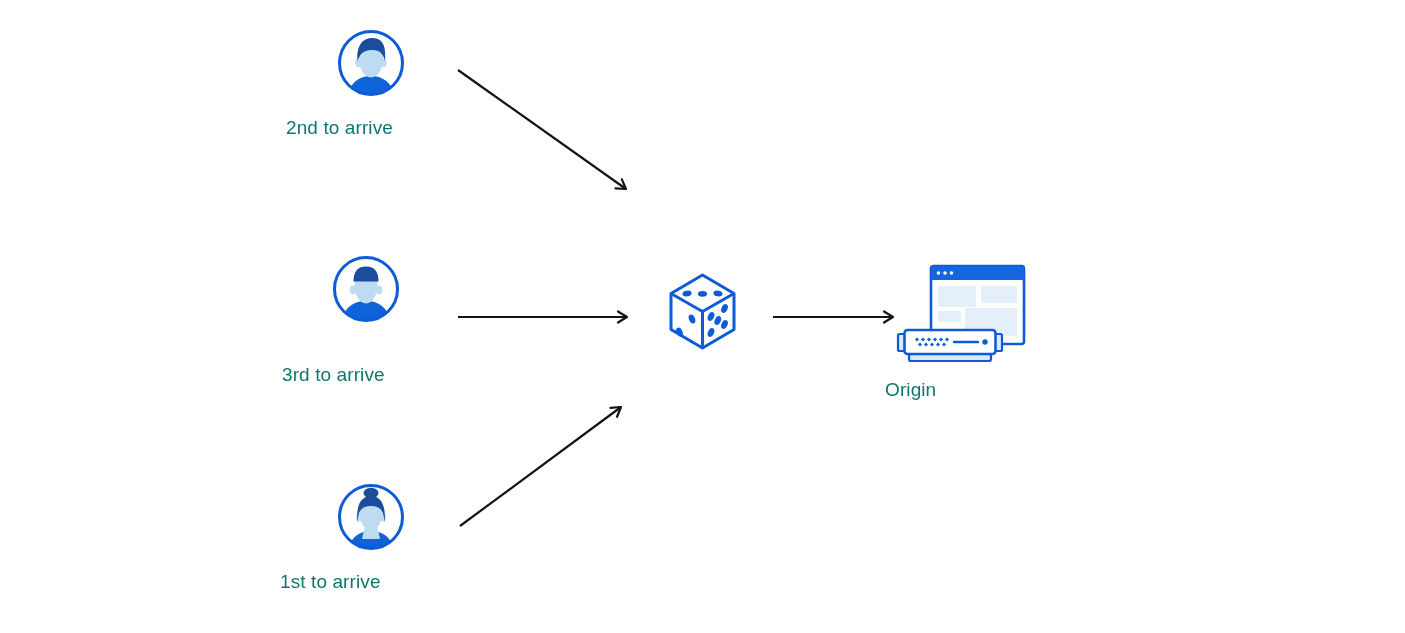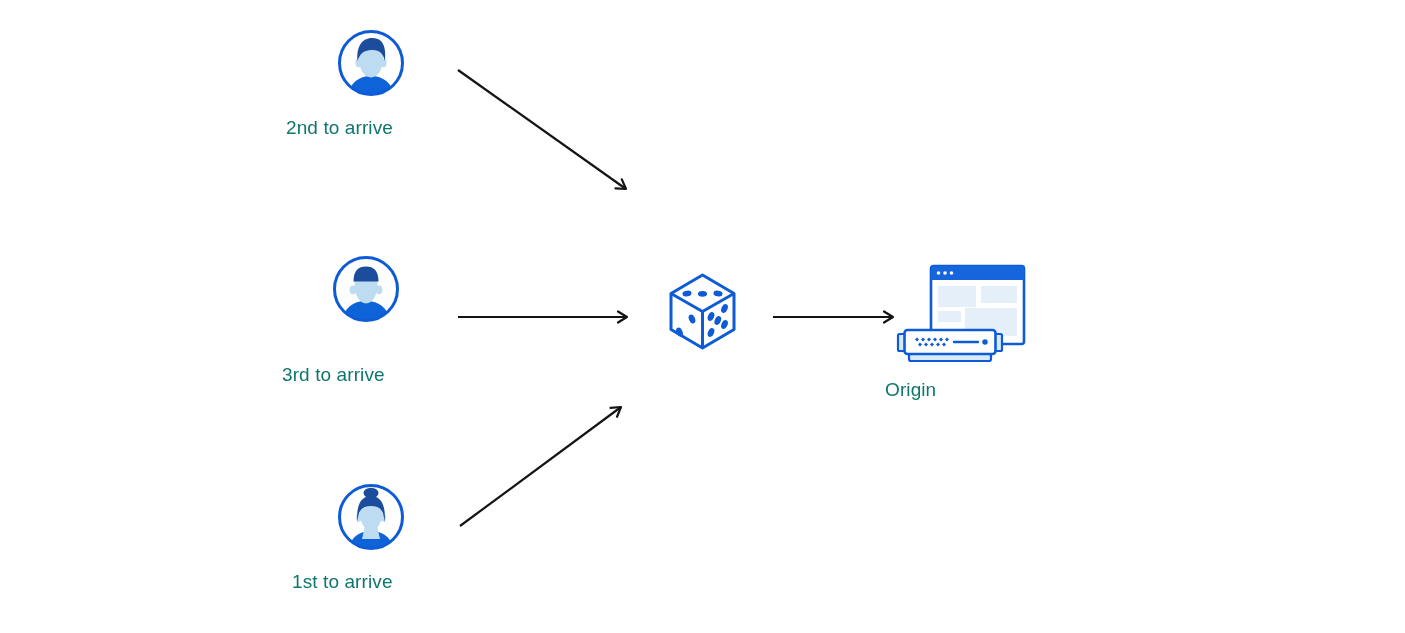--- a/index.html
+++ b/index.html
@@ -91,21 +91,21 @@
         <path d="M30.5,42 L41.5,42 L45,58 L27,58 Z" fill="#bddcf2"></path>
         <ellipse cx="24" cy="36.5" rx="3" ry="4" fill="#bddcf2"></ellipse>
         <ellipse cx="48" cy="36.5" rx="3" ry="4" fill="#bddcf2"></ellipse>
         <path d="M25,31.5 C25,21 30,16.5 36,16.5 C42,16.5 47,21 47,31.5 C47,42 42,49.5 36,49.5 C30,49.5 25,42 25,31.5 Z" fill="#bddcf2"></path>
         <ellipse cx="36" cy="12" rx="7.5" ry="5.2" fill="#1c4c9c"></ellipse>
         <path d="M22.5,42 C20.5,22 27.5,15 36,15 C44.5,15 51.5,22 49.5,42 C49,31 46.5,25 36,25 C25.5,25 23,31 22.5,42 Z" fill="#1c4c9c"></path>
       </g>
       <circle cx="36" cy="36" r="31.5" fill="none" stroke="#0d5bd6" stroke-width="3"></circle>
     </svg>
   </div>
-  <div class="node-label" style="left:292px; top:571px; width:180px;">1st to arrive</div>
+  <div class="node-label" style="left:280px; top:571px; width:180px;">1st to arrive</div>
 
   <div class="node" style="left:667px; top:272px;">
     <svg width="71" height="81" viewBox="0 0 71 81">
       <g fill="none" stroke="#0d5bd6" stroke-width="3" stroke-linejoin="round">
         <path d="M35.5,3 L67,21.5 L67,57.5 L35.5,76 L4,57.5 L4,21.5 Z"></path>
         <path d="M4,21.5 L35.5,39.5 L67,21.5"></path>
         <path d="M35.5,39.5 L35.5,76"></path>
       </g>
       <g fill="#0d5bd6">
         <ellipse cx="20" cy="21.5" rx="4.6" ry="2.9" transform="rotate(-10 20 21.5)"></ellipse>

